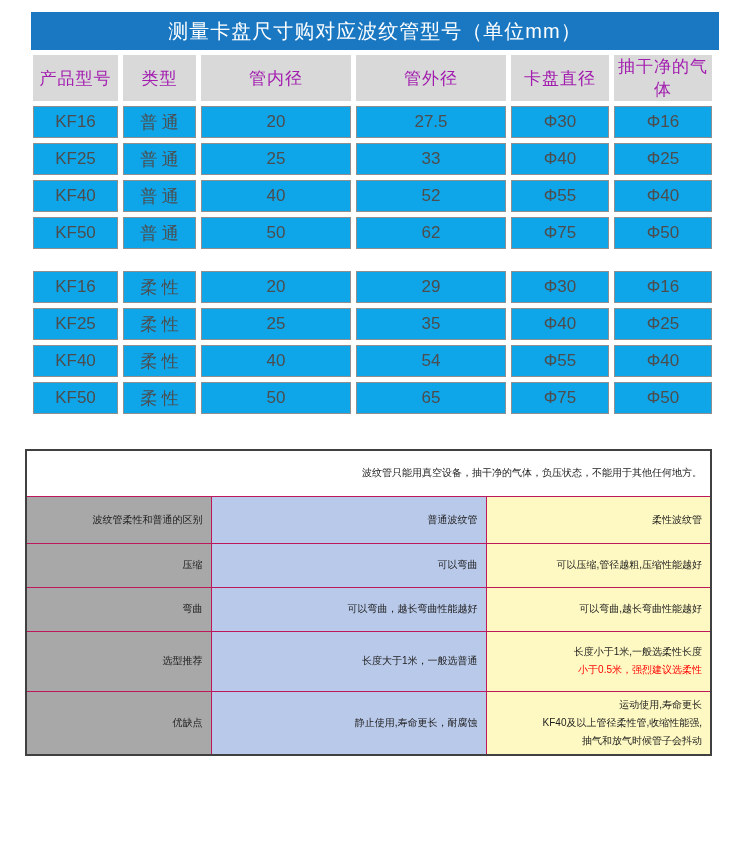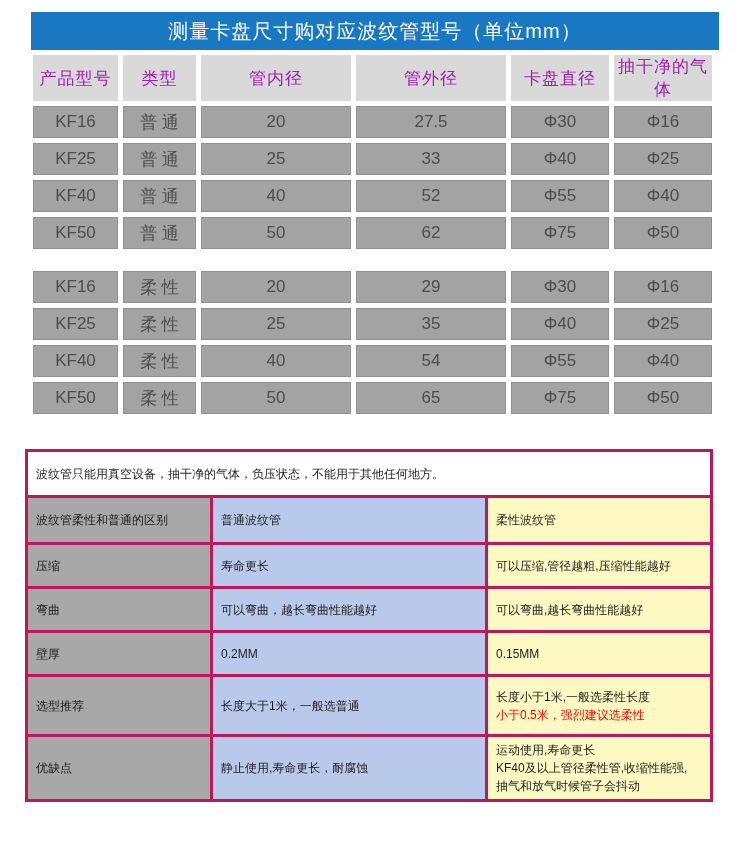--- a/index.html
+++ b/index.html
@@ -14,36 +14,36 @@
   }
   .size-table{
     border-collapse:separate; border-spacing:5px;
     table-layout:fixed; width:689px; margin-left:28px;
   }
   .size-table th{
     background:#d9d9d9; color:#a21caf; font-size:17px; font-weight:400;
     height:20px; text-align:center; letter-spacing:1px;
   }
   .size-table td{
-    border:1px solid #8f8f8f; background:#a3a3a3;
+    border:1px solid #8f8f8f; background:#0ea5e9;
     color:#4d4d4d; font-size:17px; text-align:center; height:32px;
   }
   .size-table tr.spacer-row td{
     border:none; background:transparent; height:12px;
   }
 
   
   .compare-table{
     border-collapse:collapse; table-layout:fixed;
     width:685px; margin:30px 0 0 25px;
     border:2px solid #404040;
   }
   .compare-table td{
-    border:3px solid #be185d; text-align:left;
-    font-size:12px; color:#1c1c1c; padding:4px 8px; line-height:18px;
+    border:1px solid #be185d; text-align:right;
+    font-size:10px; color:#1c1c1c; padding:4px 8px; line-height:18px;
   }
   .notice-cell{ background:#ffffff; }
   .col-label{ background:#a8a8a8; }
   .col-normal{ background:#b9c9e9; }
   .col-flex{ background:#fef9c3; }
   .cell-left{ text-align:left; }
   .red-line{ color:#ff0000; }
   tr.row-notice td{ height:46px; }
   tr.row-head td{ height:47px; }
   tr.row-std td{ height:44px; }
@@ -157,32 +157,27 @@
     <tr class="row-notice">
       <td colspan="3" class="notice-cell">波纹管只能用真空设备，抽干净的气体，负压状态，不能用于其他任何地方。</td>
     </tr>
     <tr class="row-head">
       <td class="col-label">波纹管柔性和普通的区别</td>
       <td class="col-normal">普通波纹管</td>
       <td class="col-flex">柔性波纹管</td>
     </tr>
     <tr class="row-std">
       <td class="col-label">压缩</td>
-      <td class="col-normal">寿命更长</td>
+      <td class="col-normal">可以弯曲</td>
       <td class="col-flex">可以压缩,管径越粗,压缩性能越好</td>
     </tr>
     <tr class="row-std">
       <td class="col-label">弯曲</td>
       <td class="col-normal">可以弯曲，越长弯曲性能越好</td>
       <td class="col-flex">可以弯曲,越长弯曲性能越好</td>
-    </tr>
-    <tr class="row-std">
-      <td class="col-label">壁厚</td>
-      <td class="col-normal">0.2MM</td>
-      <td class="col-flex">0.15MM</td>
     </tr>
     <tr class="row-tall">
       <td class="col-label">选型推荐</td>
       <td class="col-normal">长度大于1米，一般选普通</td>
       <td class="col-flex cell-left">
         <div>长度小于1米,一般选柔性长度</div>
         <div class="red-line">小于0.5米，强烈建议选柔性</div>
       </td>
     </tr>
     <tr class="row-last">

